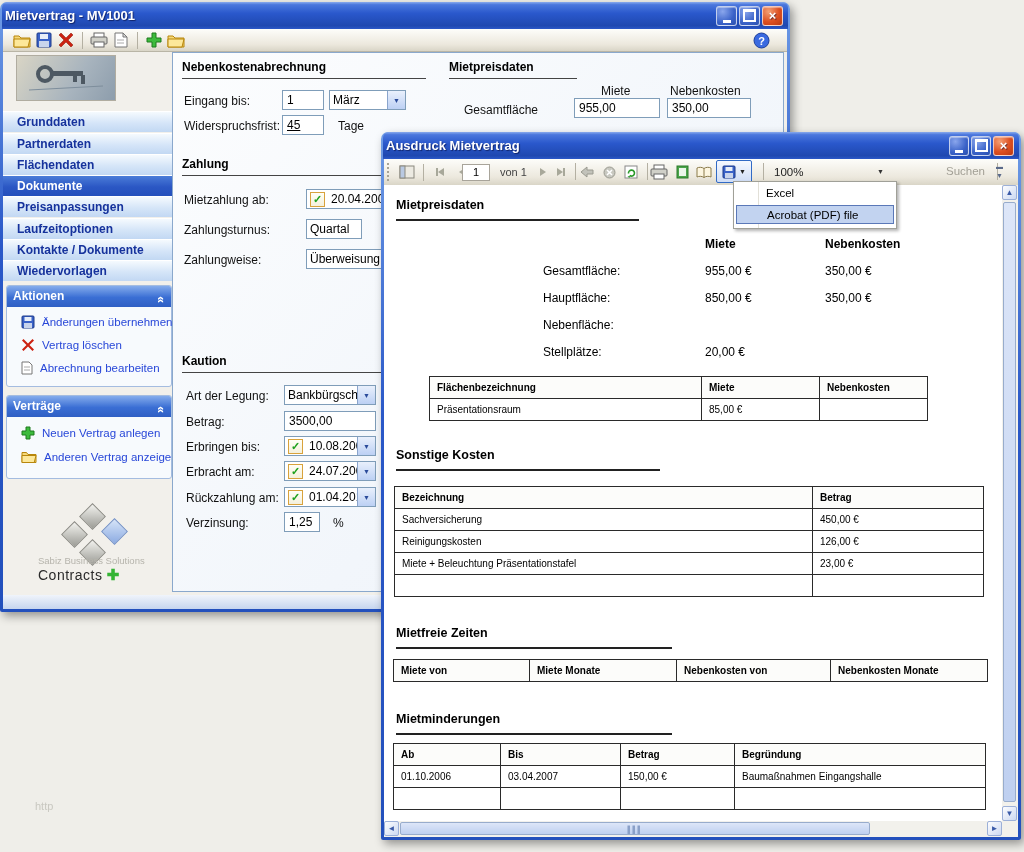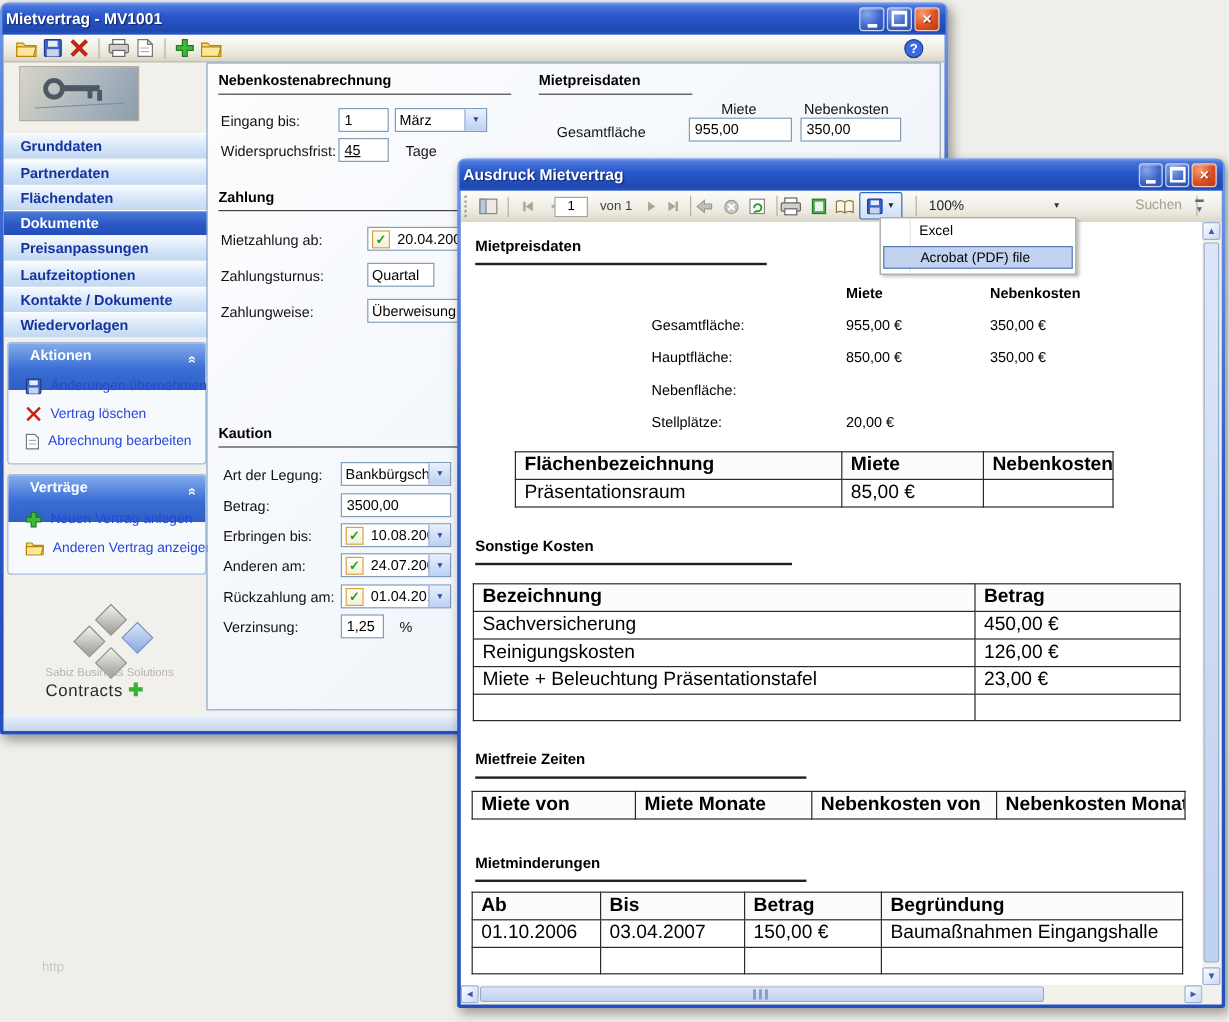--- a/index.html
+++ b/index.html
@@ -27,21 +27,21 @@
            border-bottom:1px solid #b9b5a6;display:flex;align-items:center}
   .tb-sep{width:1px;height:17px;background:#b4b0a2;margin:0 5px;flex:none}
   .tb-btn{width:22px;height:20px;display:flex;align-items:center;justify-content:center;flex:none}
   .grip{width:4px;height:18px;border-left:2px dotted #a8a496;margin:0 3px;flex:none}
   
   .navitem{position:absolute;left:0;width:170px;height:21px;line-height:21px;padding-left:14px;box-sizing:border-box;
            font-weight:bold;color:#16329c;background:linear-gradient(#f5fafe,#d5e5f8 55%,#c2d8f3);
            border-top:1px solid #fff;cursor:default}
   .navitem.sel{background:linear-gradient(#4b7cd8,#2b57c4 55%,#2450bc);color:#fff}
   .panel{position:absolute;border:1px solid #a4bce0;background:#f7fafd;border-radius:3px}
-  .panel-h{height:39px;line-height:21px;color:#fff;font-weight:bold;padding-left:18px;
+  .panel-h{height:21px;line-height:21px;color:#fff;font-weight:bold;padding-left:6px;
            background:linear-gradient(#85acec,#3a6ed4 55%,#2f5fc4);border-radius:2px 2px 0 0;position:relative}
   .chev{position:absolute;right:7px;top:3px;color:#fff;font-size:12px;transform:rotate(90deg);font-weight:bold}
   .plink{position:absolute;left:14px;display:flex;align-items:center;gap:7px;color:#2847d8;font-size:11.5px;cursor:pointer;white-space:nowrap}
   
   .content{position:absolute;background:linear-gradient(135deg,#fcfdfe,#f2f6fb 60%,#eef3f9);border:1px solid #8aa8cc}
   .sect{position:absolute;font-weight:bold;font-size:12px;border-bottom:1px solid #444;padding-bottom:4px}
   .flabel{position:absolute;font-size:12px;color:#111;white-space:nowrap}
   .tinput{position:absolute;border:1px solid #7f9db9;background:#fff;font-size:12px;padding:1px 4px;box-sizing:border-box;
           font-family:"Liberation Sans",sans-serif;height:20px}
   .dfield{position:absolute;border:1px solid #7f9db9;background:#fff;height:20px;display:flex;align-items:center;
@@ -49,21 +49,21 @@
   .dfield .txt{font-size:12px;padding-left:3px;overflow:hidden;white-space:nowrap;flex:1}
   .drop{width:17px;height:100%;flex:none;margin-left:auto;display:flex;align-items:center;justify-content:center;
         background:linear-gradient(#e9f0fc,#bcd0f4);border-left:1px solid #8aa4cc;color:#2a4a9a;font-size:7px}
   .cbx{width:13px;height:13px;border:1px solid #d8a23c;background:linear-gradient(#fffef6,#f4f0dc);flex:none;
        display:flex;align-items:center;justify-content:center;color:#1fa11f;font-size:11px;font-weight:bold;margin:0 3px}
   
   .rview{position:absolute;background:#fff;overflow:hidden}
   .rhead{position:absolute;font-weight:bold;font-size:12.5px;border-bottom:2px solid #222;padding-bottom:7px;white-space:nowrap}
   .rtxt{position:absolute;font-size:12px;white-space:nowrap}
   .rb{font-weight:bold}
-  table.rt{position:absolute;border-collapse:collapse;table-layout:fixed;font-size:16px}
+  table.rt{position:absolute;border-collapse:collapse;table-layout:fixed;font-size:10px}
   table.rt td,table.rt th{border:1px solid #2a2a2a;padding:2px 7px;text-align:left;overflow:hidden;white-space:nowrap;height:17px}
   table.rt th{font-weight:bold;background:#fcfcfa}
   
   .track{position:absolute;background:#f2f1ec}
   .scrbtn{position:absolute;width:15px;height:15px;box-sizing:border-box;border:1px solid #9cb0d8;border-radius:2px;
           background:linear-gradient(135deg,#fdfdfe,#ccd9f2);color:#3a5aa8;font-size:8px;
           display:flex;align-items:center;justify-content:center}
   .thumb{position:absolute;background:linear-gradient(#dde6f8,#bfd0f0);border:1px solid #98accc;border-radius:2px;box-sizing:border-box}
   
   .menu{position:absolute;background:#fff;border:1px solid #a0a098;box-shadow:2px 2px 3px rgba(0,0,0,.3);z-index:50}
@@ -275,21 +275,21 @@
           <span class="drop">▼</span>
         </div>
         <div class="flabel" style="left:13px;top:362px">Betrag:</div>
         <input class="tinput" style="left: 111px; top: 358px; width: 92px;" value="3500,00">
         <div class="flabel" style="left:13px;top:387px">Erbringen bis:</div>
         <div class="dfield" style="left:111px;top:383px;width:92px">
           <span class="cbx">✓</span>
           <span class="txt">10.08.2004</span>
           <span class="drop">▼</span>
         </div>
-        <div class="flabel" style="left:13px;top:412px">Anderen am:</div>
+        <div class="flabel" style="left:13px;top:412px">Erbracht am:</div>
         <div class="dfield" style="left:111px;top:408px;width:92px">
           <span class="cbx">✓</span>
           <span class="txt">24.07.2004</span>
           <span class="drop">▼</span>
         </div>
         <div class="flabel" style="left:13px;top:438px">Rückzahlung am:</div>
         <div class="dfield" style="left:111px;top:434px;width:92px">
           <span class="cbx">✓</span>
           <span class="txt">01.04.2010</span>
           <span class="drop">▼</span>

